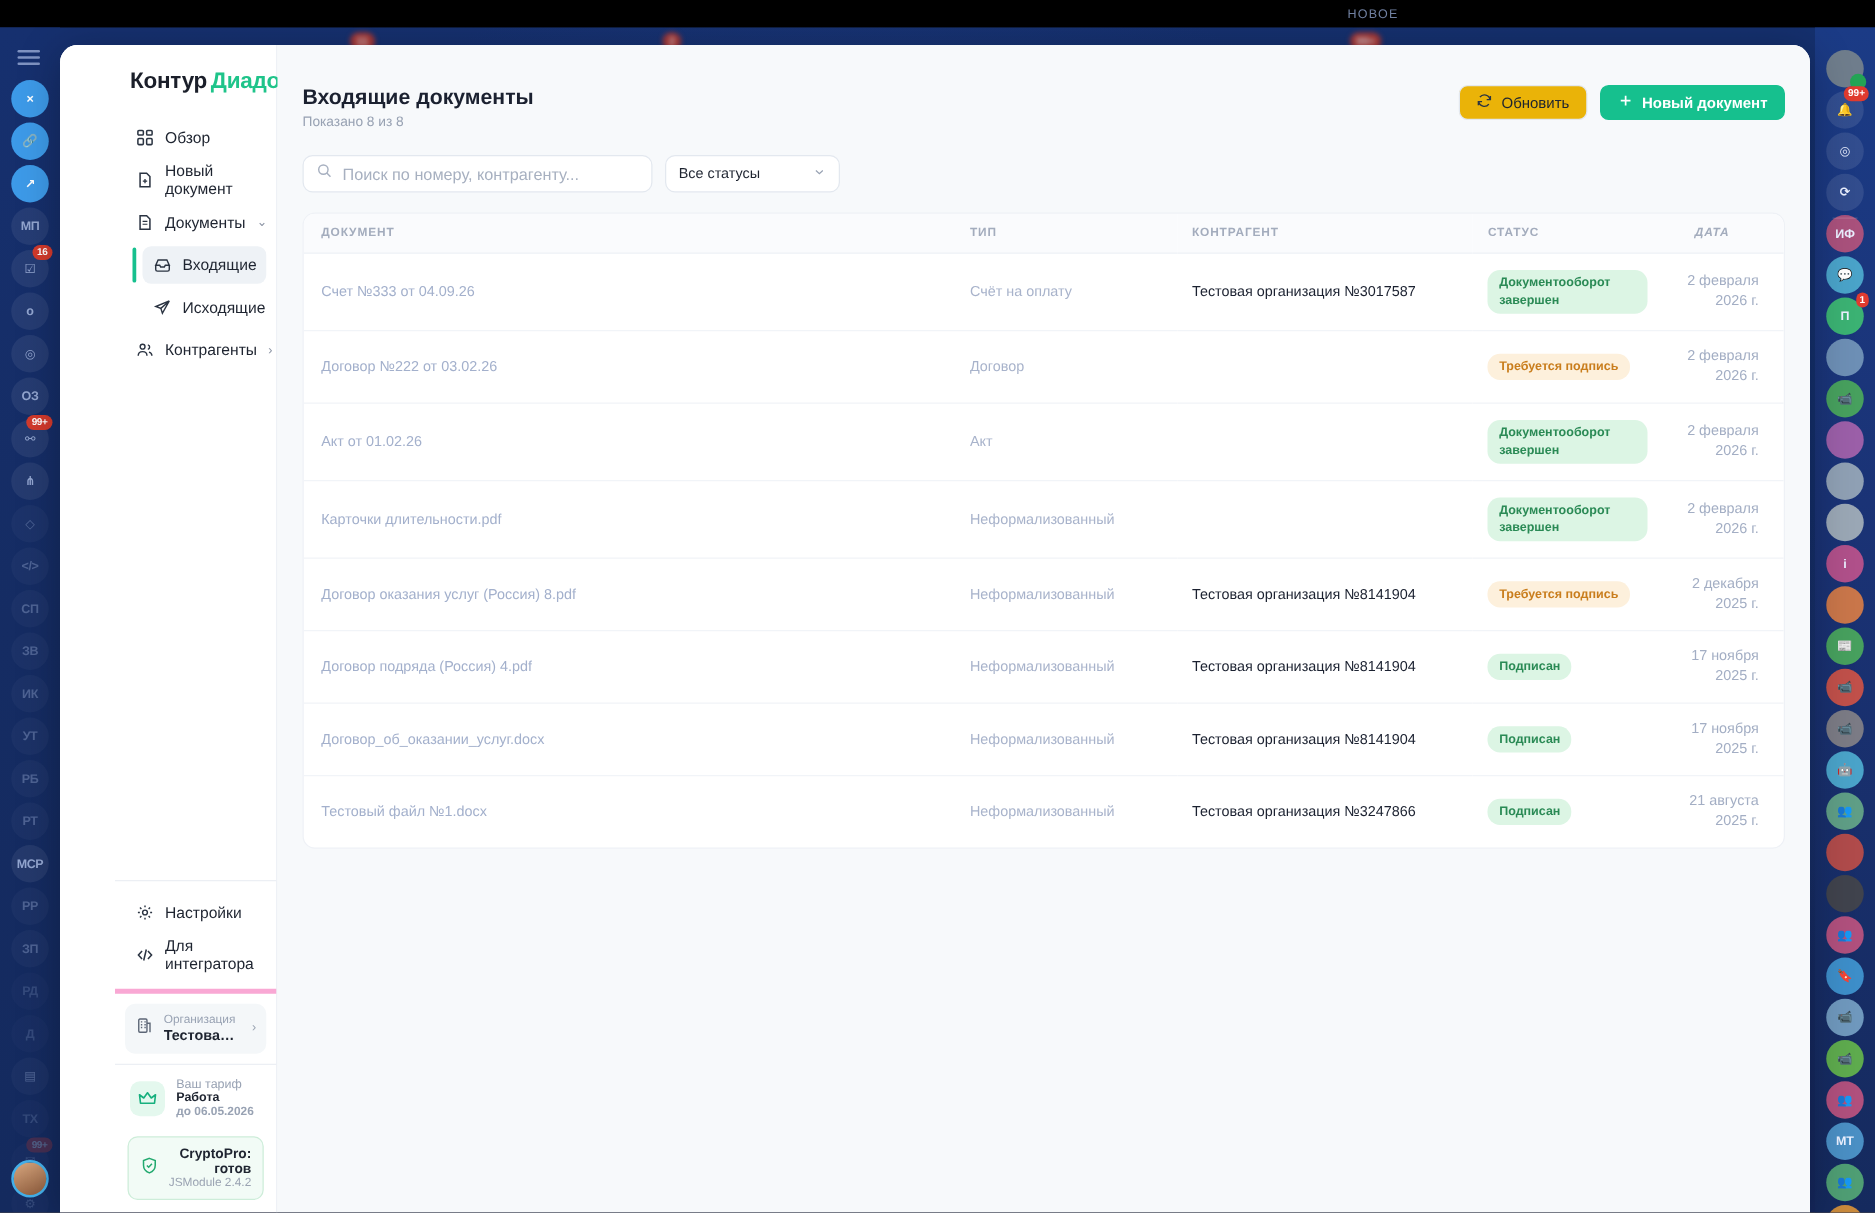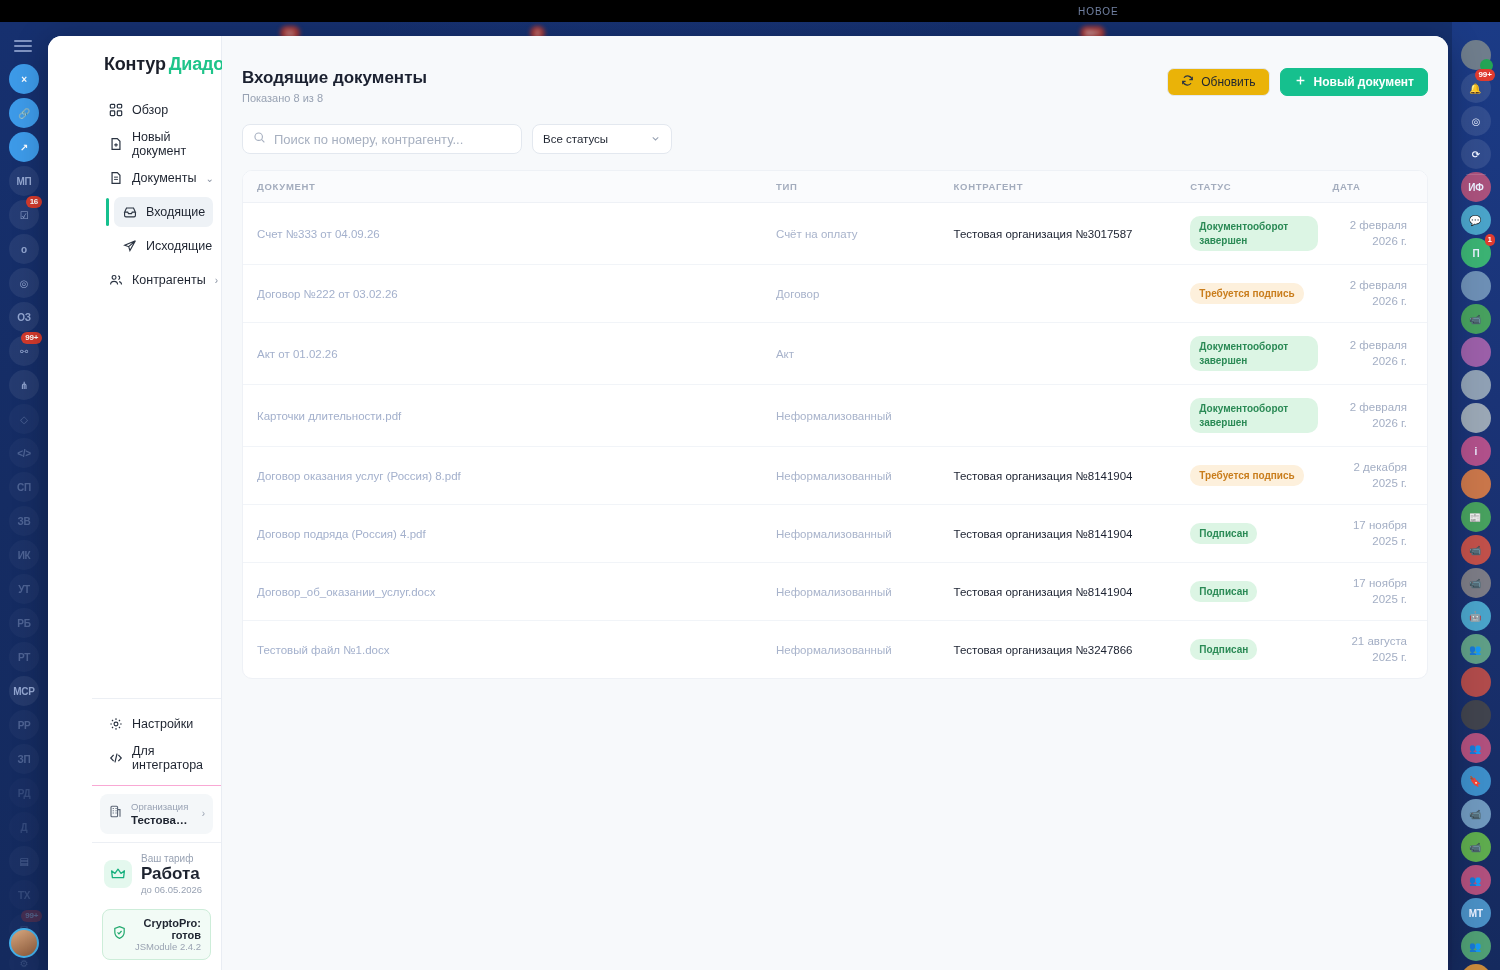--- a/index.html
+++ b/index.html
@@ -159,22 +159,22 @@
   .org-cap { font-size: 9.5px; color: #98a2b3; }
   .org-name { font-size: 11.5px; color: #1e2430; font-weight: 600; white-space: nowrap; overflow: hidden; text-overflow: ellipsis; max-width: 102px;}
   .org-box .chev { margin-left: auto; color: #9aa3b2; font-size: 10px; }
 
   .tariff { display: flex; align-items: center; gap: 9px; padding: 10px 12px 6px 12px; }
   .tariff .crown {
     width: 28px; height: 28px; border-radius: 8px; background: #e4f8ee;
     display: flex; align-items: center; justify-content: center; color: #17b07e;
   }
   .tariff-cap { font-size: 10px; color: #98a2b3; }
-  .tariff-name { font-size: 17px; font-weight: 700; color: #1e2430; }
-  .tariff-until { font-size: 9.5px; color: #98a2b3; }
+  .tariff-name { font-size: 10px; font-weight: 700; color: #1e2430; }
+  .tariff-until { font-size: 9.5px; color: #98a2b3; font-weight: bold; }
 
   .crypto {
     margin: 8px 10px 10px 10px; padding: 7px 9px;
     background: #f2fbf6; border: 1px solid #cdedd9; border-radius: 8px;
     display: flex; align-items: center; gap: 8px;
   }
   .crypto .ic { color: #23a96f; }
   .crypto-t { font-size: 11px; font-weight: 700; color: #1e2430; text-align: right; }
   .crypto-s { font-size: 9.5px; color: #9aa3b2; }
 
@@ -219,21 +219,21 @@
     background: #fafbfd;
     font-size: 9.5px; font-weight: 600; letter-spacing: .7px;
     color: #a3acbd; text-transform: uppercase;
     padding: 10px 12px; text-align: left;
     border-bottom: 1px solid #eef1f6;
   }
   thead th.col-doc { width: 44%; padding-left: 14px; }
   thead th.col-type { width: 15%; }
   thead th.col-party { width: 20%; }
   thead th.col-status { width: 12%; }
-  thead th.col-date { width: 9%; text-align: left; padding-right: 20px; }
+  thead th.col-date { width: 9%; text-align: center; padding-right: 20px; font-style: italic; }
   tbody td {
     padding: 13px 12px; font-size: 11.5px;
     border-bottom: 1px solid #f1f4f8; vertical-align: middle;
   }
   tbody tr:last-child td { border-bottom: 0; }
   td.col-doc { color: #a3b0cc; padding-left: 14px; }
   td.col-type { color: #a8b3cb; }
   td.col-party { color: #1b2130; }
   td.col-date { color: #a3aec4; text-align: right; padding-right: 20px; line-height: 1.35; }
   .pill {
@@ -422,21 +422,21 @@
         <div class="nav-item">
           <span class="ic">
             <svg width="14" height="14" viewBox="0 0 16 16" fill="none" stroke="currentColor" stroke-width="1.4">
               <path d="M5.3 4.4 2 8l3.3 3.6M10.7 4.4 14 8l-3.3 3.6M9.2 3l-2.4 10"></path>
             </svg>
           </span>
           <span>Для интегратора</span>
         </div>
       </div>
 
-      <div style="border-top:1px solid #f9a8d4;">
+      <div style="border-top:4px solid #f9a8d4;">
         <div class="org-box">
           <span class="ic">
             <svg width="15" height="15" viewBox="0 0 16 16" fill="none" stroke="currentColor" stroke-width="1.2">
               <rect x="3.2" y="2.4" width="7" height="11.2" rx="1"></rect>
               <path d="M10.2 6h2.6v7.6M5 4.8h1.2M8 4.8h1.2M5 7.2h1.2M8 7.2h1.2M5 9.6h1.2M8 9.6h1.2"></path>
             </svg>
           </span>
           <span class="org-lines">
             <span class="org-cap" style="display:block">Организация</span>
             <span class="org-name" style="display:block">Тестовая организац...</span>

